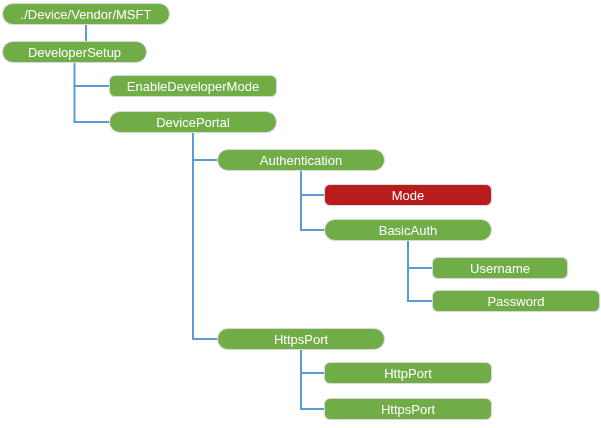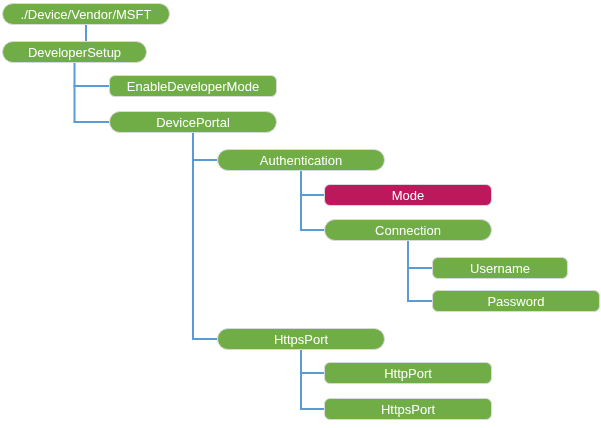--- a/index.html
+++ b/index.html
@@ -63,20 +63,20 @@
       <line x1="300" y1="373" x2="324" y2="373" stroke="#5b9bd5" stroke-width="2"></line>
       <line x1="300" y1="409" x2="324" y2="409" stroke="#5b9bd5" stroke-width="2"></line>
       <line x1="301" y1="350" x2="301" y2="409" stroke="#5b9bd5" stroke-width="2"></line>
     </svg>
 
 <div class="node rounded" style="left: 2px; top: 3px; width: 168px; background: rgb(112, 173, 71); border-color: rgb(217, 217, 217); color: rgb(255, 255, 255);">./Device/Vendor/MSFT</div>
     <div class="node rounded" style="left: 2px; top: 41px; width: 145px; background: rgb(112, 173, 71); border-color: rgb(217, 217, 217); color: rgb(255, 255, 255);">DeveloperSetup</div>
     <div class="node rect" style="left: 109px; top: 75px; width: 168px; background: rgb(112, 173, 71); border-color: rgb(217, 217, 217); color: rgb(255, 255, 255);">EnableDeveloperMode</div>
     <div class="node rounded" style="left: 217px; top: 149px; width: 168px; background: rgb(112, 173, 71); border-color: rgb(217, 217, 217); color: rgb(255, 255, 255);">Authentication</div>
     <div class="node rounded" style="left: 109px; top: 111px; width: 168px; background: rgb(112, 173, 71); border-color: rgb(217, 217, 217); color: rgb(255, 255, 255);">DevicePortal</div>
-    <div class="node rect" style="left: 324px; top: 184px; width: 168px; background: #be185d; border-color: rgb(217, 217, 217); color: rgb(255, 255, 255);">Mode</div>
-    <div class="node rounded" style="left: 324px; top: 219px; width: 168px; background: rgb(112, 173, 71); border-color: rgb(217, 217, 217); color: rgb(255, 255, 255);">Connection</div>
+    <div class="node rect" style="left: 324px; top: 184px; width: 168px; background: #b91c1c; border-color: rgb(217, 217, 217); color: rgb(255, 255, 255);">Mode</div>
+    <div class="node rounded" style="left: 324px; top: 219px; width: 168px; background: rgb(112, 173, 71); border-color: rgb(217, 217, 217); color: rgb(255, 255, 255);">BasicAuth</div>
     <div class="node rect" style="left: 432px; top: 257px; width: 136px; background: rgb(112, 173, 71); border-color: rgb(217, 217, 217); color: rgb(255, 255, 255);">Username</div>
     <div class="node rect" style="left: 432px; top: 290px; width: 168px; background: rgb(112, 173, 71); border-color: rgb(217, 217, 217); color: rgb(255, 255, 255);">Password</div>
     <div class="node rounded" style="left: 217px; top: 328px; width: 168px; background: rgb(112, 173, 71); border-color: rgb(217, 217, 217); color: rgb(255, 255, 255);">HttpsPort</div>
     <div class="node rect" style="left: 324px; top: 362px; width: 168px; background: rgb(112, 173, 71); border-color: rgb(217, 217, 217); color: rgb(255, 255, 255);">HttpPort</div>
     <div class="node rect" style="left: 324px; top: 398px; width: 168px; background: rgb(112, 173, 71); border-color: rgb(217, 217, 217); color: rgb(255, 255, 255);">HttpsPort</div>
   </div>
 
 </body></html>

